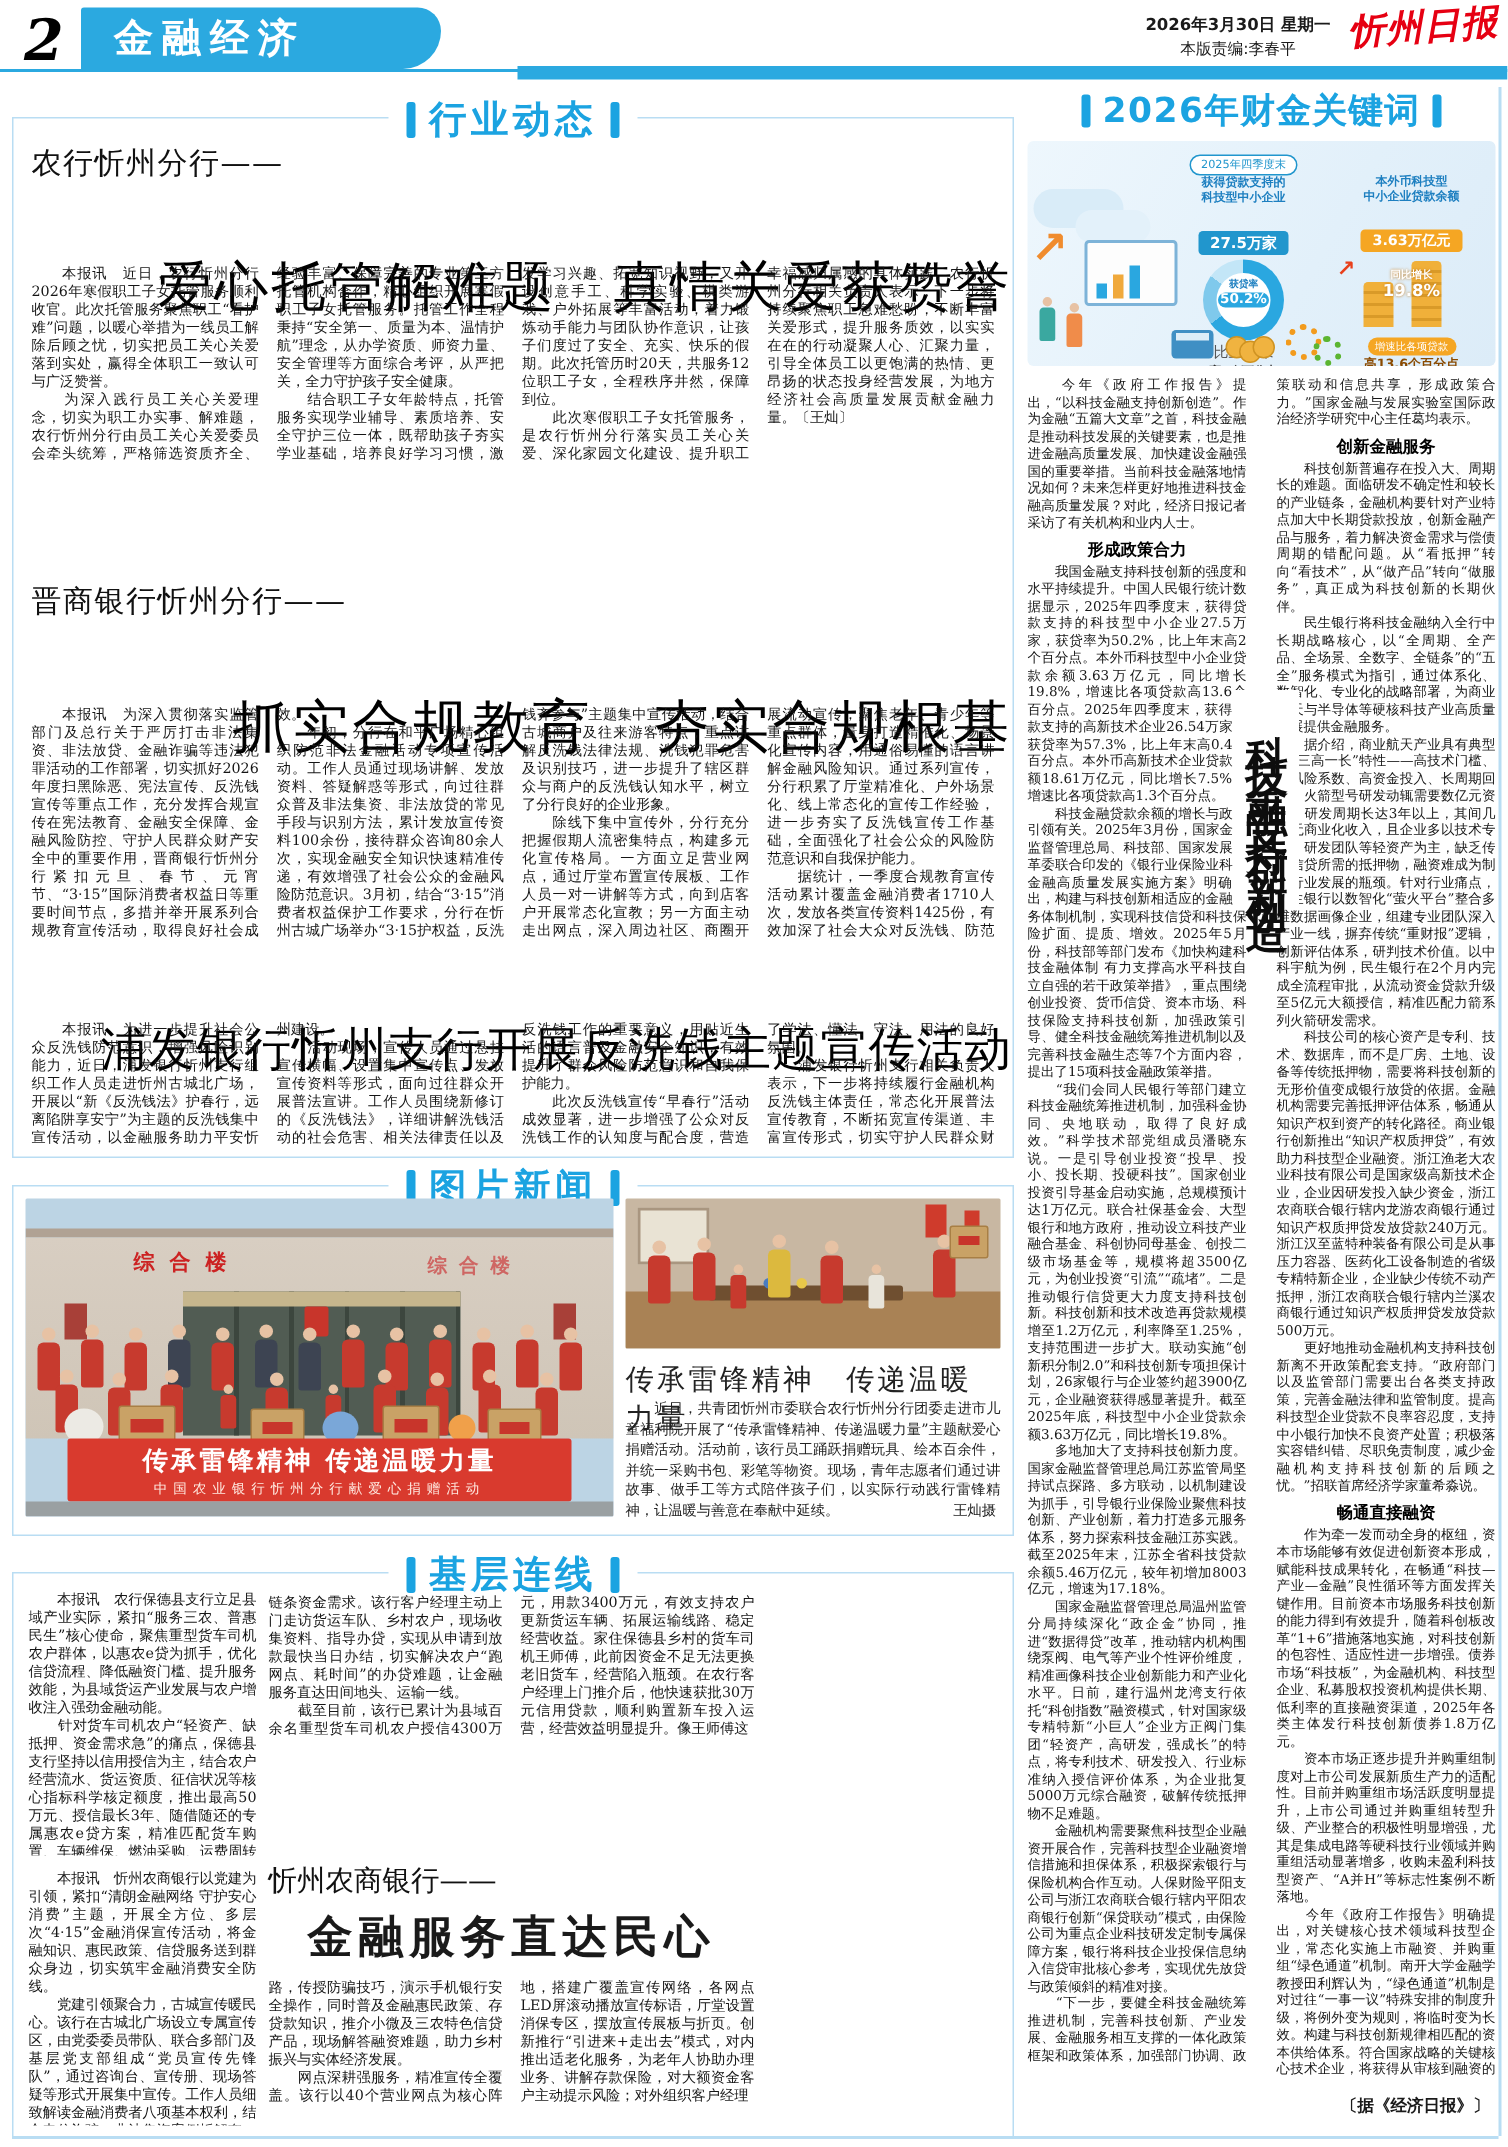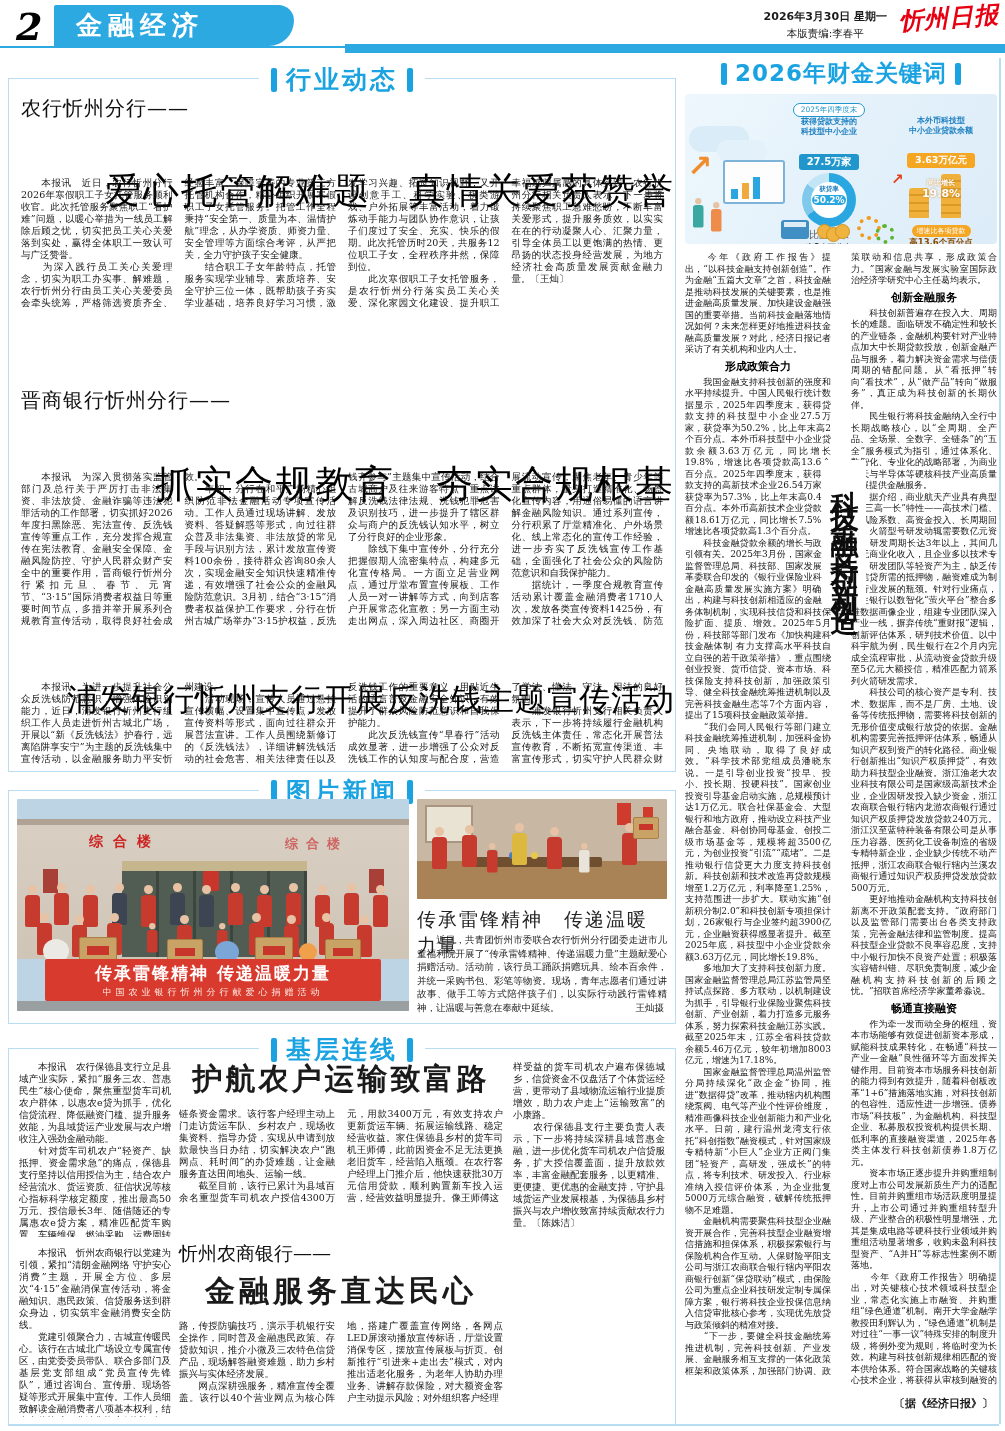--- a/index.html
+++ b/index.html
@@ -223,26 +223,23 @@
 <div class="box" style="left:8px;top:1048px;width:666px;height:376px;">
   <div class="sec-label">
     <span class="bar"></span>
     <span class="txt">基层连线</span>
     <span class="bar"></span>
   </div>
 
   <div class="body-text" style="left:10px;top:12px;width:152px;height:176px;">　　本报讯　农行保德县支行立足县域产业实际，紧扣“服务三农、普惠民生”核心使命，聚焦重型货车司机农户群体，以惠农e贷为抓手，优化信贷流程、降低融资门槛、提升服务效能，为县域货运产业发展与农户增收注入强劲金融动能。
 　　针对货车司机农户“轻资产、缺抵押、资金需求急”的痛点，保德县支行坚持以信用授信为主，结合农户经营流水、货运资质、征信状况等核心指标科学核定额度，推出最高50万元、授信最长3年、随借随还的专属惠农e贷方案，精准匹配货车购置、车辆维保、燃油采购、运费周转等全</div>
   <div style="position:absolute;left:170px;top:6px;width:324px;">
-    <div style="font:bold 30px 'DejaVu Serif',serif;text-align:center;letter-spacing:3px;margin-top:4px;">护航农户运输致富路</div>
     <div class="cols2 body-text" style="position:static;margin-top:8px;width:324px;height:104px;">链条资金需求。该行客户经理主动上门走访货运车队、乡村农户，现场收集资料、指导办贷，实现从申请到放款最快当日办结，切实解决农户“跑网点、耗时间”的办贷难题，让金融服务直达田间地头、运输一线。
 　　截至目前，该行已累计为县域百余名重型货车司机农户授信4300万元，用款3400万元，有效支持农户更新货运车辆、拓展运输线路、稳定经营收益。家住保德县乡村的货车司机王师傅，此前因资金不足无法更换老旧货车，经营陷入瓶颈。在农行客户经理上门推介后，他快速获批30万元信用贷款，顺利购置新车投入运营，经营效益明显提升。像王师傅这</div>
   </div>
-  <div class="body-text" style="left:504px;top:12px;width:152px;height:176px;">样受益的货车司机农户遍布保德城乡，信贷资金不仅盘活了个体货运经营，更带动了县域物流运输行业提质增效，助力农户走上“运输致富”的小康路。
-　　农行保德县支行主要负责人表示，下一步将持续深耕县域普惠金融，进一步优化货车司机农户信贷服务，扩大授信覆盖面，提升放款效率，丰富金融配套服务，以更精准、更便捷、更优惠的金融支持，守护县域货运产业发展根基，为保德县乡村振兴与农户增收致富持续贡献农行力量。〔陈姝洁〕</div>
 
   <div class="body-text" style="left:10px;top:198px;width:152px;height:170px;">　　本报讯　忻州农商银行以党建为引领，紧扣“清朗金融网络 守护安心消费”主题，开展全方位、多层次“4·15”金融消保宣传活动，将金融知识、惠民政策、信贷服务送到群众身边，切实筑牢金融消费安全防线。
 　　党建引领聚合力，古城宣传暖民心。该行在古城北广场设立专属宣传区，由党委委员带队、联合多部门及基层党支部组成“党员宣传先锋队”，通过咨询台、宣传册、现场答疑等形式开展集中宣传。工作人员细致解读金融消费者八项基本权利，结合电信诈骗、非法集资案例拆解套</div>
   <div style="position:absolute;left:170px;top:192px;width:324px;">
     <div style="font:19px 'DejaVu Serif',serif;color:#111;">忻州农商银行——</div>
     <div style="font:bold 30px 'DejaVu Serif',serif;text-align:center;letter-spacing:4px;margin-top:4px;">金融服务直达民心</div>
     <div class="cols2 body-text" style="position:static;margin-top:8px;width:324px;height:100px;">路，传授防骗技巧，演示手机银行安全操作，同时普及金融惠民政策、存贷款知识，推介小微及三农特色信贷产品，现场解答融资难题，助力乡村振兴与实体经济发展。
 　　网点深耕强服务，精准宣传全覆盖。该行以40个营业网点为核心阵地，搭建广覆盖宣传网络，各网点LED屏滚动播放宣传标语，厅堂设置消保专区，摆放宣传展板与折页。创新推行“引进来+走出去”模式，对内推出适老化服务，为老年人协助办理业务、讲解存款保险，对大额资金客户主动提示风险；对外组织客户经理</div>
   </div>
 </div>

